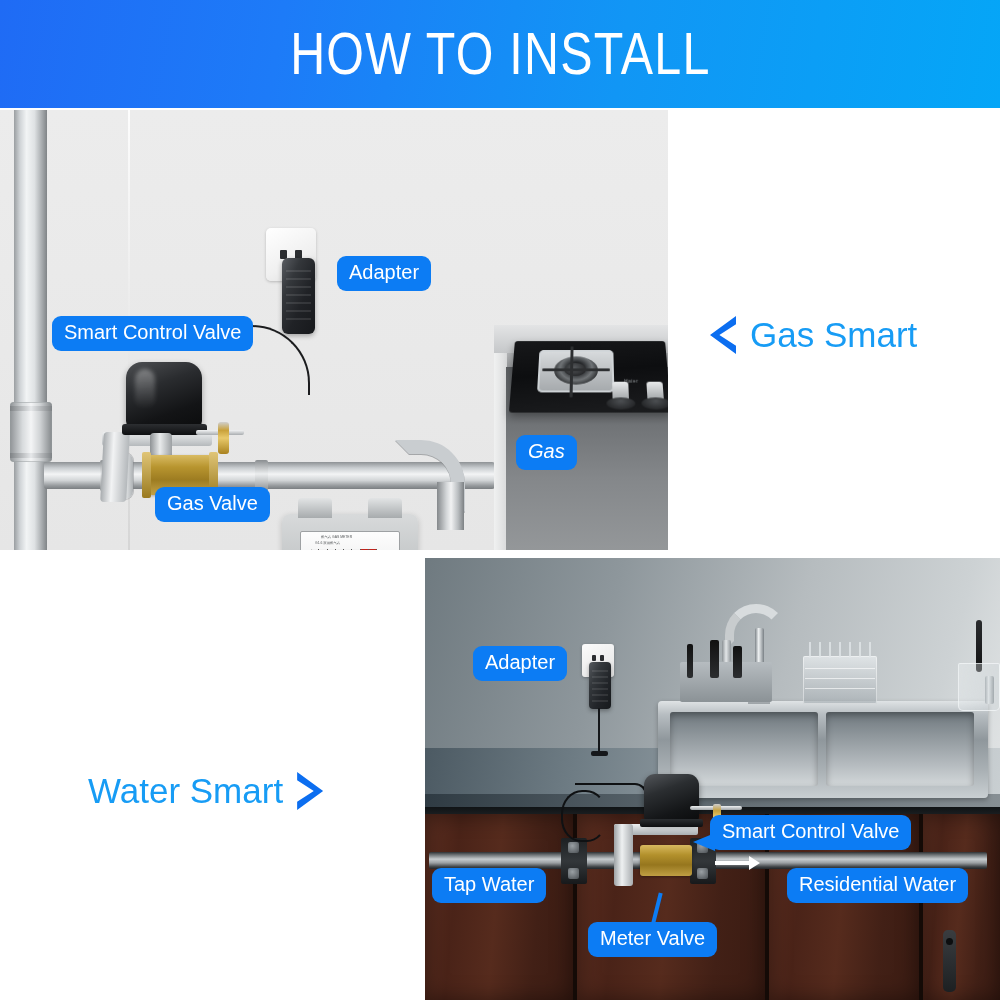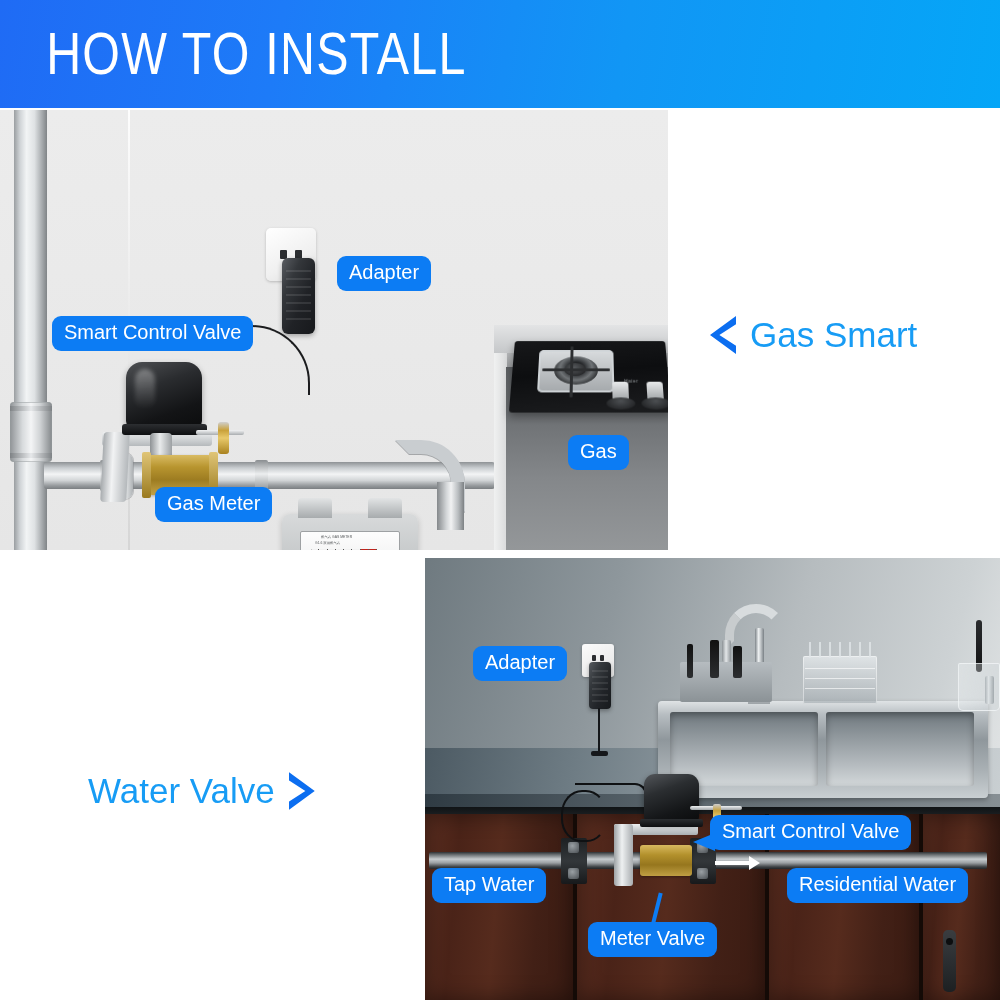--- a/index.html
+++ b/index.html
@@ -7,21 +7,21 @@
     width:1000px; height:1000px; overflow:hidden;
     background:#ffffff;
     font-family:"Liberation Sans", sans-serif;
   }
   .page{ position:relative; width:1000px; height:1000px; background:#fff; }
 
   
   .header{
     position:absolute; left:0; top:0; width:1000px; height:108px;
     background:linear-gradient(100deg,#1f6bf5 0%,#1d7bf8 28%,#1196f5 62%,#05a6f7 100%);
-    display:flex; align-items:center; 
+    display:flex; align-items:center; justify-content:center;
   }
   .header-title{
     color:#ffffff; font-size:59px; letter-spacing:1.5px;
     font-weight:400; transform:scaleX(.82); transform-origin:center;
     white-space:nowrap; line-height:1;
   }
 
   
   .pill{
     position:absolute; background:#0c7cf4; color:#fff;
@@ -577,31 +577,31 @@
       </div>
       <div class="grate" style="left:58px;top:6px;width:3px;height:54px;"></div>
       <div class="grate" style="left:30px;top:30px;width:68px;height:3px;"></div>
       <div class="stove-brand">Haier</div>
       <div class="knob k1"></div>
       <div class="knob k2"></div>
     </div>
 
     <div class="pill" style="left:337px;top:146px;">Adapter</div>
     <div class="pill" style="left:52px;top:206px;">Smart Control Valve</div>
-    <div class="pill" style="left:155px;top:377px;">Gas Meter</div>
-    <div class="pill" style="left:568px;top:325px;">Gas</div>
+    <div class="pill" style="left:155px;top:377px;">Gas Valve</div>
+    <div class="pill" style="left:516px;top:325px;font-style:italic;">Gas</div>
   </div>
 
   <div class="arrow-label" style="left:710px;top:315px;">
     <div class="chev-left"></div>
     <span>Gas Smart</span>
   </div>
 
   <div class="arrow-label" style="left:88px;top:771px;">
-    <span>Water Valve</span>
+    <span>Water Smart</span>
     <div class="chev-right"></div>
   </div>
 
   <div class="panel-water">
 
     <div class="kwall"></div>
     <div class="kcounter"></div>
     <div class="kcounter-edge"></div>
     <div class="kshadow"></div>
 

